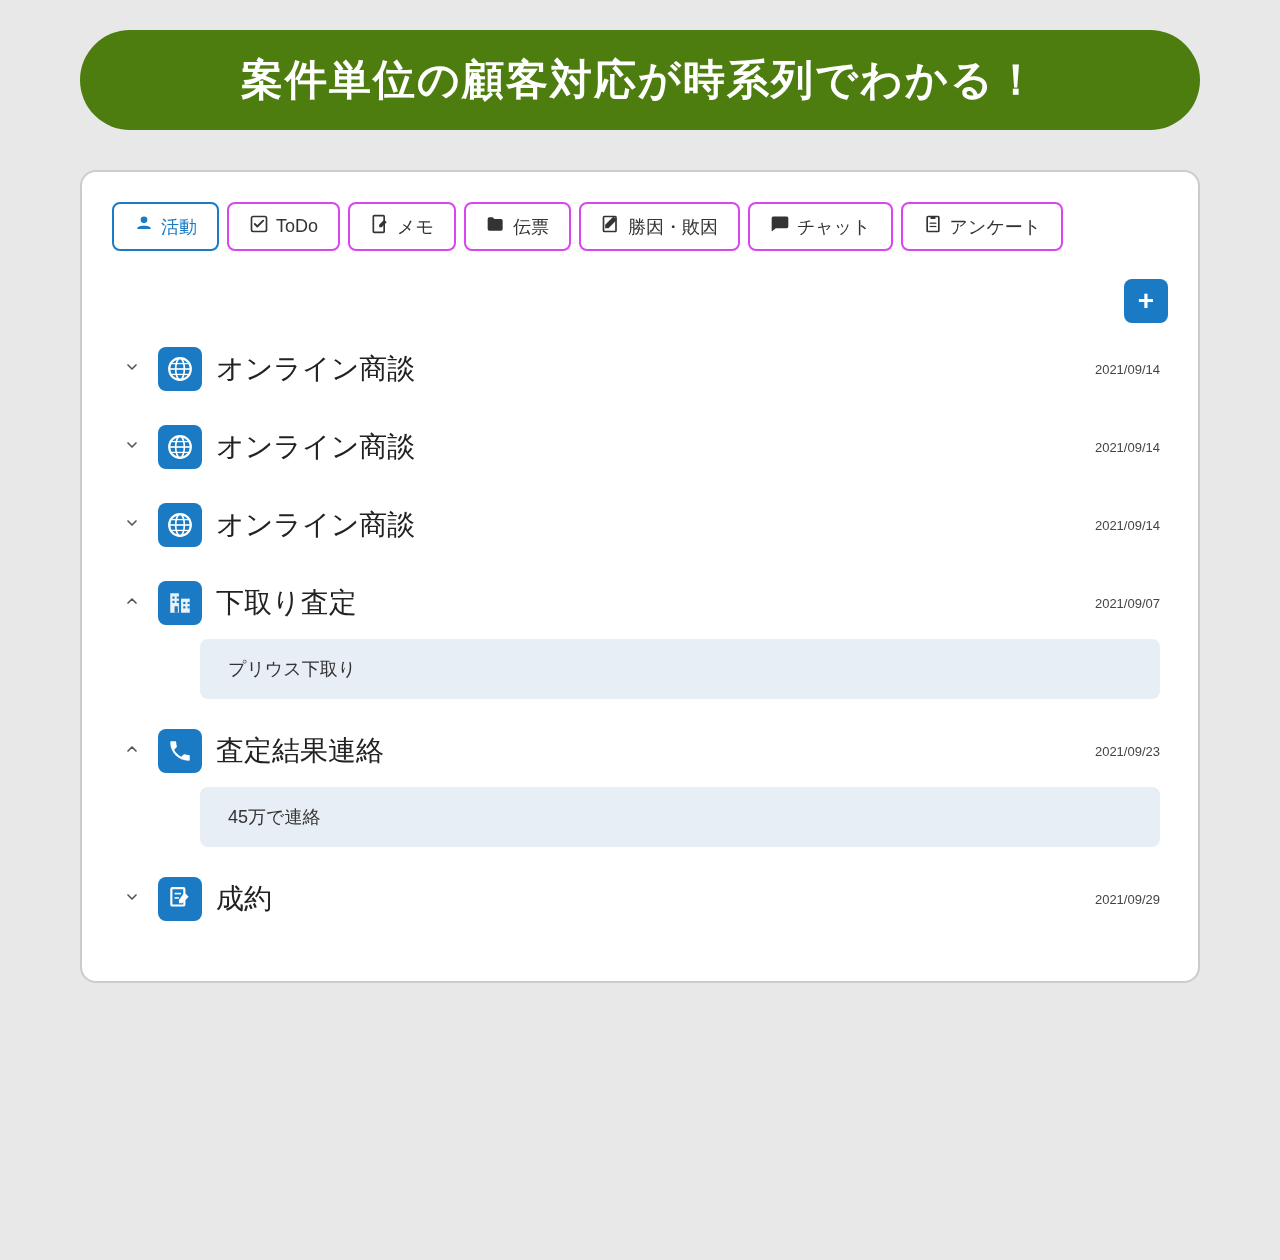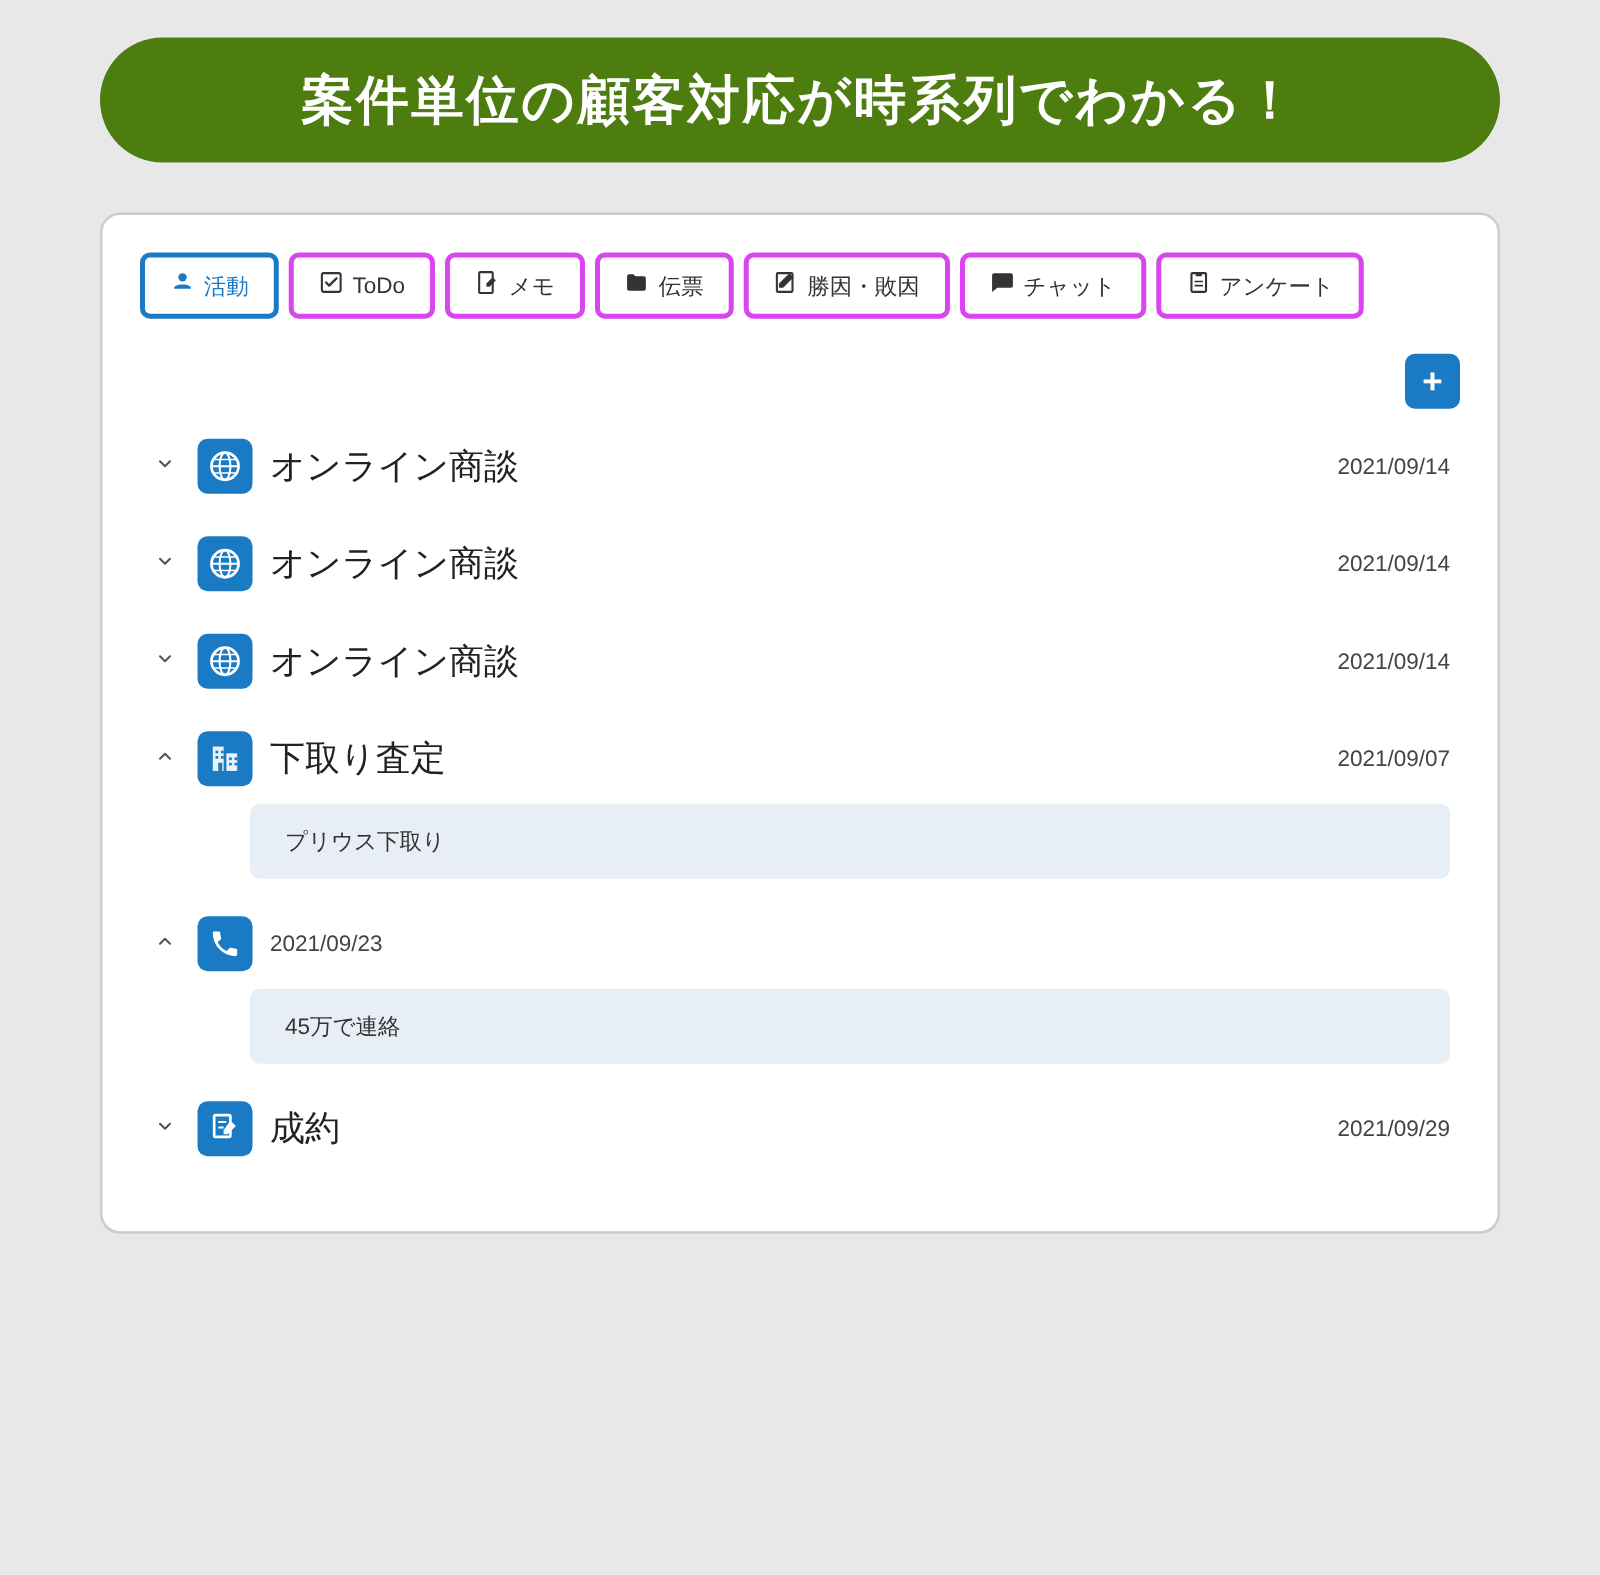--- a/index.html
+++ b/index.html
@@ -46,21 +46,21 @@
       display: flex;
       flex-direction: row;
       gap: 8px;
       margin-bottom: 28px;
       flex-wrap: wrap;
     }
     .tab {
       display: flex;
       align-items: center;
       gap: 7px;
-      border: 4px solid #d946ef;
+      border: 2px solid #d946ef;
       border-radius: 8px;
       padding: 10px 20px;
       font-size: 18px;
       cursor: pointer;
       background: #fff;
       color: #333;
       font-weight: 500;
       user-select: none;
       transition: border-color 0.2s;
     }
@@ -136,21 +136,21 @@
       height: 26px;
       fill: #fff;
     }
     .activity-label {
       flex: 1;
       font-size: 28px;
       color: #222;
       font-weight: 500;
     }
     .activity-date {
-      font-size: 18px;
+      font-size: 13px;
       color: #444;
       white-space: nowrap;
     }
 
     
     .activity-detail {
       margin-left: 88px;
       margin-right: 8px;
       background: #e8eef5;
       border-radius: 8px;
@@ -336,20 +336,21 @@
         <div class="activity-row">
           <div class="activity-main">
             <span class="chevron"><svg width="16" height="16" viewBox="0 0 24 24" fill="none" stroke="#555" stroke-width="2.5" stroke-linecap="round" stroke-linejoin="round">
                 <polyline points="18 15 12 9 6 15"></polyline>
               </svg></span>
             <div class="activity-icon-box">
               <svg width="26" height="26" viewBox="0 0 24 24" fill="white">
                 <path d="M6.6 10.8c1.4 2.8 3.8 5.1 6.6 6.6l2.2-2.2c.3-.3.7-.4 1-.2 1.1.4 2.3.6 3.6.6.6 0 1 .4 1 1V20c0 .6-.4 1-1 1-9.4 0-17-7.6-17-17 0-.6.4-1 1-1h3.5c.6 0 1 .4 1 1 0 1.3.2 2.5.6 3.6.1.3 0 .7-.2 1L6.6 10.8z" fill="white"></path>
               </svg>
             </div>
+            <span class="activity-label">査定結果連絡</span>
             <span class="activity-date">2021/09/23</span>
           </div>
           <div class="activity-detail">45万で連絡</div>
         </div>
         <div class="activity-row">
           <div class="activity-main">
             <span class="chevron"><svg width="16" height="16" viewBox="0 0 24 24" fill="none" stroke="#555" stroke-width="2.5" stroke-linecap="round" stroke-linejoin="round">
                 <polyline points="6 9 12 15 18 9"></polyline>
               </svg></span>
             <div class="activity-icon-box">

